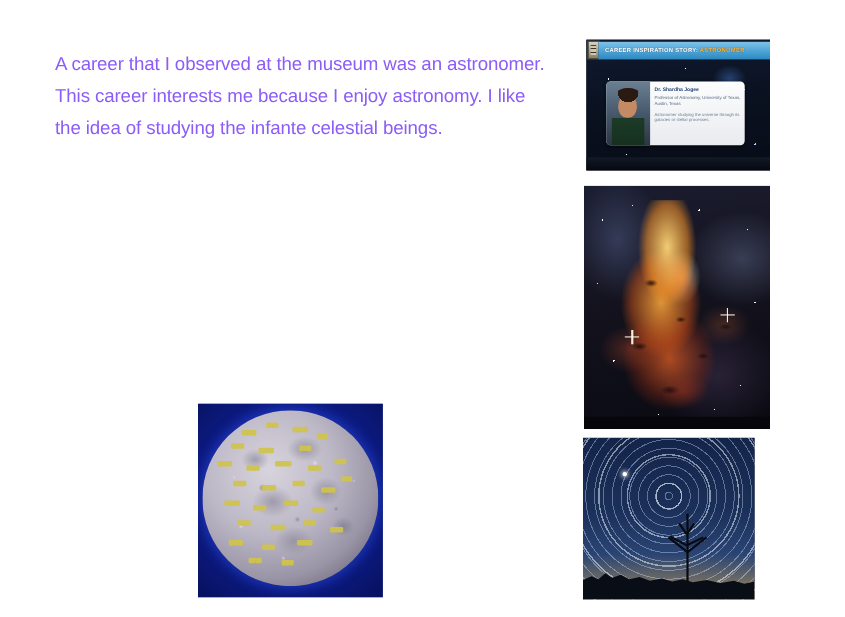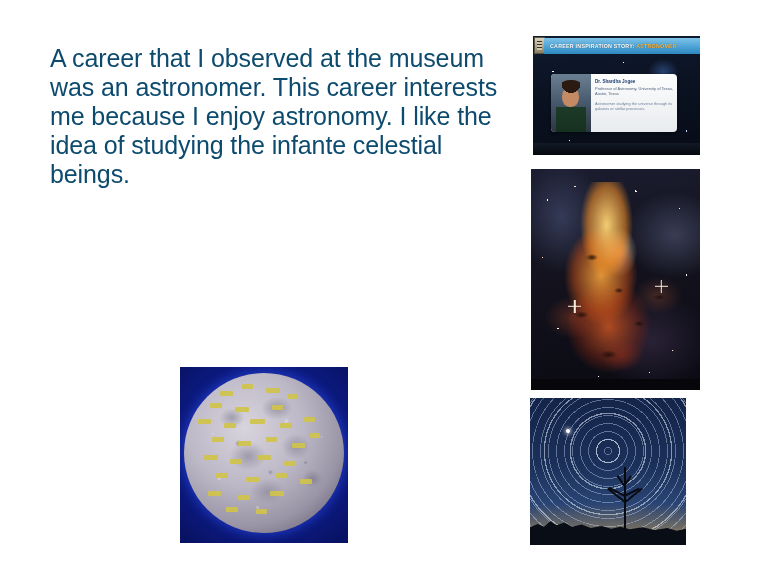--- a/index.html
+++ b/index.html
@@ -18,23 +18,23 @@
     background: #ffffff;
     overflow: hidden;
   }
 
   
   #career-text {
     position: absolute;
     left: 50px;
     top: 44px;
     width: 452px;
-    font-size: 25px;
+    font-size: 17px;
     line-height: 29px;
-    color: #0c4a6e;
+    color: #8b5cf6;
     letter-spacing: -0.1px;
     white-space: pre-wrap;
   }
 
   
   .photo {
     position: absolute;
     overflow: hidden;
     background: #000;
   }

